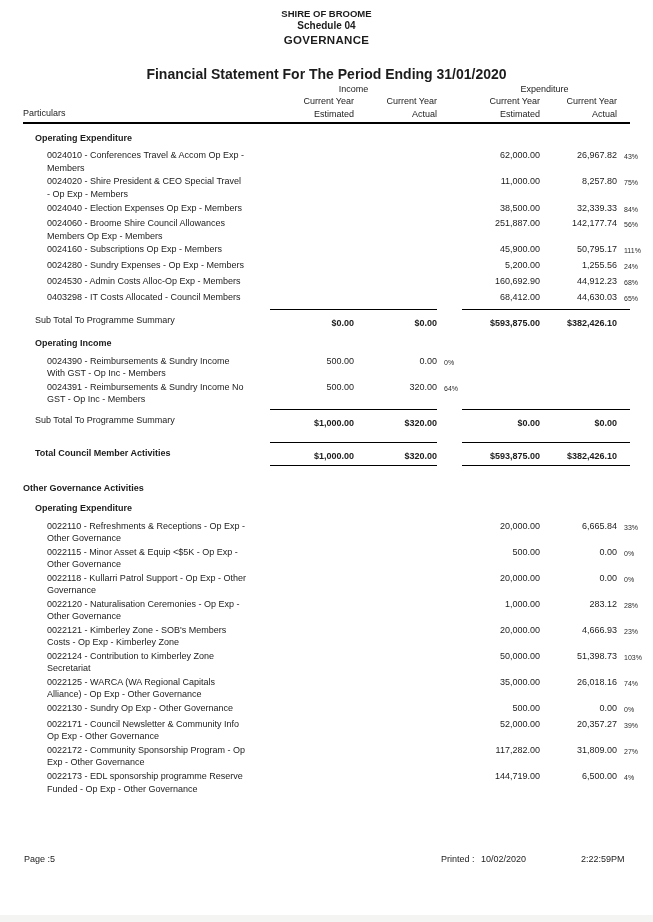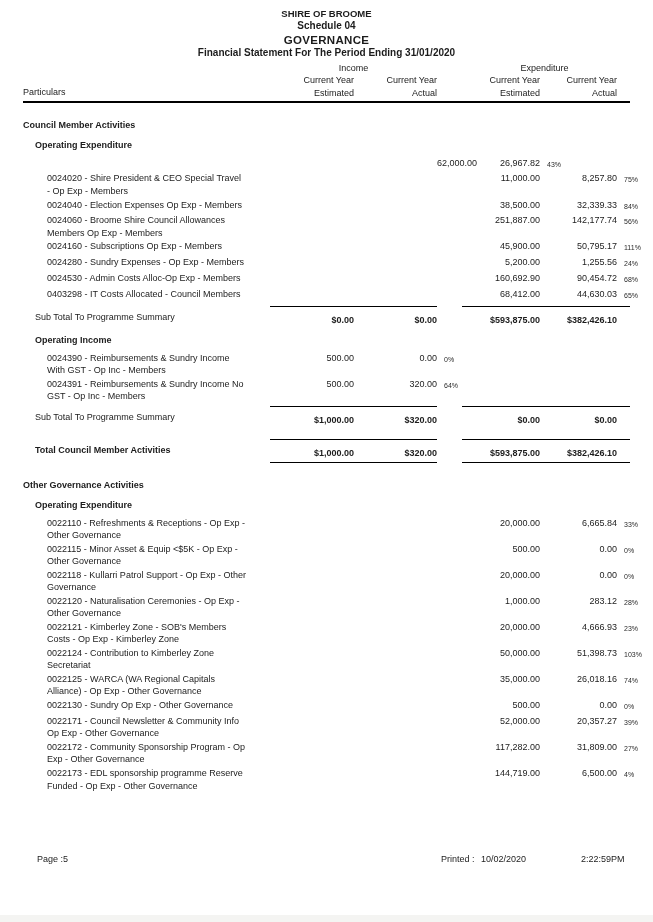--- a/index.html
+++ b/index.html
@@ -12,21 +12,21 @@
     font-family:"Liberation Sans", sans-serif;
     font-size:9px;
     line-height:12.3px;
     overflow:hidden;
   }
   
   .rpt-head { padding-top:8px; text-align:center; }
   .rpt-org { font-weight:bold; font-size:9.5px; }
   .rpt-sched { font-weight:bold; font-size:10px; }
   .rpt-prog { font-weight:bold; font-size:11.5px; margin-top:1px; letter-spacing:0.3px; }
-  .rpt-sub { font-weight:bold; font-size:10px; margin-top:1px; }
+  .rpt-sub { font-weight:bold; font-size:14px; margin-top:22px; }
 
   
   .chead {
     display:grid;
     grid-template-columns:247px 167px 35px 145px 31px;
     margin-left:23px; margin-top:3px;
   }
   .chead .particulars { align-self:end; padding-bottom:1px; }
   .cgroup .glabel { text-align:center; }
   .gcols { display:grid; }
@@ -71,21 +71,21 @@
     margin-left:-10px; padding-left:10px; margin-right:-13px; padding-right:13px;
   }
   .sumrow .span2 .num { text-align:right; }
   .sumrow.total { margin:12px 0 10px 0; }
   .sumrow.total .lbl { font-weight:bold; }
   .sumrow.total .span2 { border-bottom:1.5px solid #000; padding-bottom:3px; }
 
   
   .foot { position:absolute; top:853px; left:0; width:653px; }
   .foot span { position:absolute; white-space:nowrap; }
-  .f-page { left:37px; }
+  .f-page { left:24px; }
   .f-plabel { left:441px; }
   .f-pdate { left:481px; }
   .f-ptime { left:581px; }
   .page-edge { position:absolute; left:0; bottom:0; width:653px; height:7px; background:#f4f4f2; }
 </style>
 </head>
 <body>
 
 <div class="page">
 
@@ -124,24 +124,24 @@
           <span>Actual</span>
         </div>
       </div>
     </div>
     <div></div>
   </div>
   <div class="thick-rule"></div>
 
   <div class="content" id="sections">
       <section class="section">
-        <div class="section-title">Council Member Activities</div>
         <div class="group-title">Operating Expenditure</div>
         <div class="rows">
           <div class="row">
+            <div class="cell desc">0024010 - Conferences Travel &amp; Accom Op Exp - Members</div>
             <div class="cell num"></div>
             <div class="cell num"></div>
             <div class="cell pct"></div>
             <div class="cell num">62,000.00</div>
             <div class="cell num">26,967.82</div>
             <div class="cell pct">43%</div>
           </div>
           <div class="row">
             <div class="cell desc">0024020 - Shire President &amp; CEO Special Travel -  Op Exp - Members</div>
             <div class="cell num"></div>
@@ -186,21 +186,21 @@
             <div class="cell num">5,200.00</div>
             <div class="cell num">1,255.56</div>
             <div class="cell pct">24%</div>
           </div>
           <div class="row">
             <div class="cell desc">0024530 - Admin Costs Alloc-Op Exp - Members</div>
             <div class="cell num"></div>
             <div class="cell num"></div>
             <div class="cell pct"></div>
             <div class="cell num">160,692.90</div>
-            <div class="cell num">90,454.72</div>
+            <div class="cell num">44,912.23</div>
             <div class="cell pct">68%</div>
           </div>
           <div class="row">
             <div class="cell desc">0403298 - IT Costs Allocated - Council Members</div>
             <div class="cell num"></div>
             <div class="cell num"></div>
             <div class="cell pct"></div>
             <div class="cell num">68,412.00</div>
             <div class="cell num">44,630.03</div>
             <div class="cell pct">65%</div>

